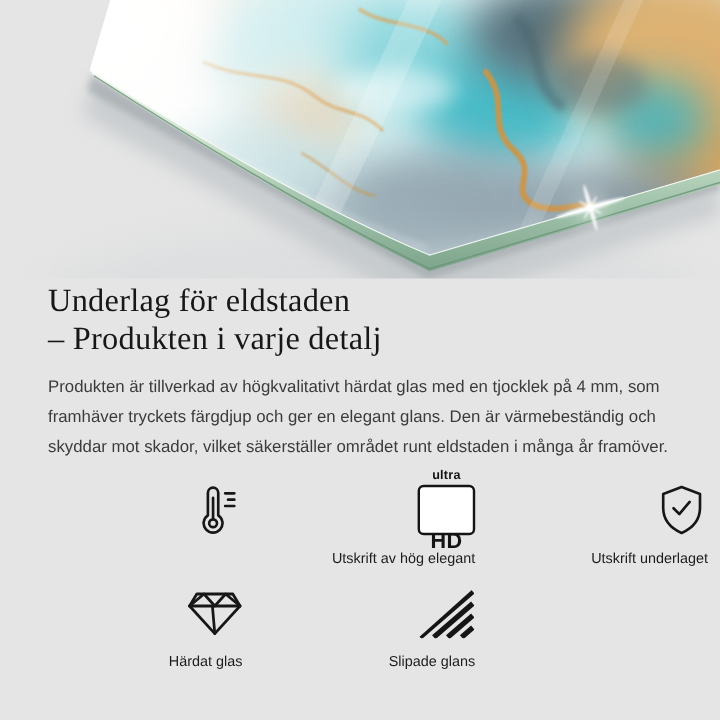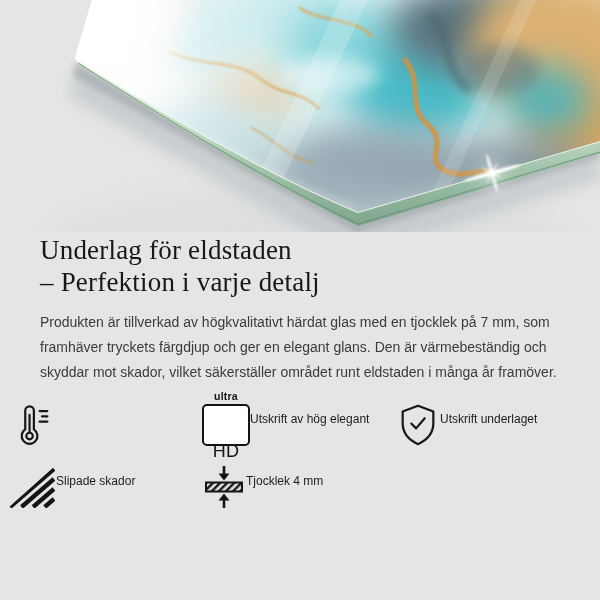--- a/index.html
+++ b/index.html
@@ -20,31 +20,31 @@
   }
   p.desc {
     margin:12px 38px 0 40px; width:522px;
     font-size:14px; line-height:25px; color:#3b3b3b;
   }
 
   .features {
     margin-top:17px; padding-left:8px;
     display:grid; grid-template-columns:194px 194px 194px; row-gap:16px;
   }
-  .feature { display:flex; flex-direction:row; align-items:flex-start; }
+  .feature { display:flex; flex-direction:column; align-items:flex-end; }
   .icon-box { height:46px; display:flex; align-items:center; justify-content:center; }
   .feature-label { margin-top:10px; font-size:12px; color:#1c1c1c; white-space:nowrap; }
 
   .uhd-box {
     width:44px; height:38px; border:2.5px solid #141414; border-radius:5px;
     display:flex; flex-direction:column; align-items:center; justify-content:center;
     color:#141414; background:#ffffff;
   }
   .uhd-top  { font-size:10.5px; font-weight:700; line-height:11px; letter-spacing:0.2px; }
-  .uhd-bottom { font-size:18px; font-weight:400; line-height:17px; letter-spacing:0.3px;margin-top:41px; }
+  .uhd-bottom { font-size:18px; font-weight:700; line-height:17px; letter-spacing:0.3px;margin-top:41px; }
 
   .ic { stroke:#171717; fill:none; stroke-width:2.3; stroke-linecap:round; stroke-linejoin:round; }
 </style>
 </head>
 <body>
 
 <div class="canvas">
 
   <section class="hero">
     <svg width="600" height="232" viewBox="0 0 600 232">
@@ -131,23 +131,23 @@
           </g>
         <g transform="rotate(-45)">
             <ellipse cx="0" cy="0" rx="11" ry="1.2" fill="#ffffff" opacity="0.8" filter="url(#b1)"></ellipse>
           </g>
         <circle cx="0" cy="0" r="2.6" fill="#ffffff"></circle>
       </g>
     </svg>
   </section>
 
   <section class="content">
-    <h1 class="title"><span>Underlag för eldstaden</span><br><span>– Perfektion i varje detalj</span></h1>
-
-    <p class="desc">Produkten är tillverkad av högkvalitativt härdat glas med en tjocklek på 7 mm, som framhäver tryckets färgdjup och ger en elegant glans. Den är värmebeständig och skyddar mot skador, vilket säkerställer området runt eldstaden i många år framöver.</p>
+    <h1 class="title"><span>Underlag för eldstaden</span><br><span>– Produkten i varje detalj</span></h1>
+
+    <p class="desc">Produkten är tillverkad av högkvalitativt härdat glas med en tjocklek på 4 mm, som framhäver tryckets färgdjup och ger en elegant glans. Den är värmebeständig och skyddar mot skador, vilket säkerställer området runt eldstaden i många år framöver.</p>
 
     <div class="features">
 
       <div class="feature">
         <div class="icon-box">
           <svg width="46" height="46" viewBox="0 0 48 48">
             <path class="ic" d="M18,28.6 L18,9 A4.5,4.5 0 0 1 27,9 L27,28.6 A8.2,8.2 0 1 1 18,28.6 Z"></path>
             <circle class="ic" cx="22.5" cy="35.5" r="3.4" stroke-width="2"></circle>
             <path class="ic" d="M22.5,31.8 L22.5,13.5" stroke-width="1.8"></path>
             <path class="ic" d="M33,9.5 H41 M35.5,15 H41 M33,20.5 H41" stroke-width="2"></path>
@@ -168,54 +168,48 @@
       <div class="feature">
         <div class="icon-box">
           <svg width="44" height="46" viewBox="0 0 44 48">
             <path class="ic" d="M22,4 L38,10 L38,22 C38,33 31,40 22,44 C13,40 6,33 6,22 L6,10 Z"></path>
             <path class="ic" d="M15,22.5 L20,27.5 L29,17"></path>
           </svg>
         </div>
         <div class="feature-label">Utskrift underlaget</div>
       </div>
 
+      <div class="feature">
+        <div class="icon-box">
+          <svg width="46" height="40" viewBox="0 0 46 40">
+            <path class="ic" stroke-width="2" d="M8,4 L38,4 L44,14 L23,37 L2,14 Z"></path>
+            <path class="ic" stroke-width="1.7" d="M2,14 H44"></path>
+            <path class="ic" stroke-width="1.7" d="M2,14 L14,4 L23,14 L32,4 L44,14"></path>
+            <path class="ic" stroke-width="1.7" d="M21,14 L23,37"></path>
+          </svg>
+        </div>
+        <div class="feature-label">Härdat glas</div>
+      </div>
 
       <div class="feature">
         <div class="icon-box">
           <svg width="48" height="44" viewBox="0 0 48 44">
             <defs>
                 <clipPath id="triClip">
                   <polygon points="0,43 47,43 47,1"></polygon>
                 </clipPath>
               </defs>
             <g clip-path="url(#triClip)" stroke="#151515" stroke-width="4.4">
               <line x1="2" y1="42" x2="46" y2="4"></line>
               <line x1="13.5" y1="42" x2="46" y2="14"></line>
               <line x1="25.1" y1="42" x2="46" y2="24"></line>
               <line x1="36.7" y1="42" x2="46" y2="34"></line>
               <line x1="48.3" y1="42" x2="54" y2="37"></line>
             </g>
           </svg>
         </div>
-        <div class="feature-label">Slipade skador</div>
-      </div>
-
-      <div class="feature">
-        <div class="icon-box">
-          <svg width="44" height="46" viewBox="0 0 44 46">
-            <defs>
-              <pattern id="hatch" width="5" height="5" patternUnits="userSpaceOnUse" patternTransform="rotate(45)">
-                <rect width="2.4" height="5" fill="#151515"></rect>
-              </pattern>
-            </defs>
-            <rect x="4" y="18.5" width="36" height="9" fill="url(#hatch)" stroke="#151515" stroke-width="2"></rect>
-            <line x1="22" y1="2" x2="22" y2="10" stroke="#151515" stroke-width="2.6"></line>
-            <polygon points="16.5,9.5 27.5,9.5 22,16.5" fill="#151515"></polygon>
-            <line x1="22" y1="44" x2="22" y2="36" stroke="#151515" stroke-width="2.6"></line>
-            <polygon points="16.5,36.5 27.5,36.5 22,29.5" fill="#151515"></polygon>
-          </svg>
-        </div>
-        <div class="feature-label">Tjocklek 4 mm</div>
-      </div>
+        <div class="feature-label">Slipade glans</div>
+      </div>
+
 
     </div>
   </section>
 </div>
 
 </body></html>

